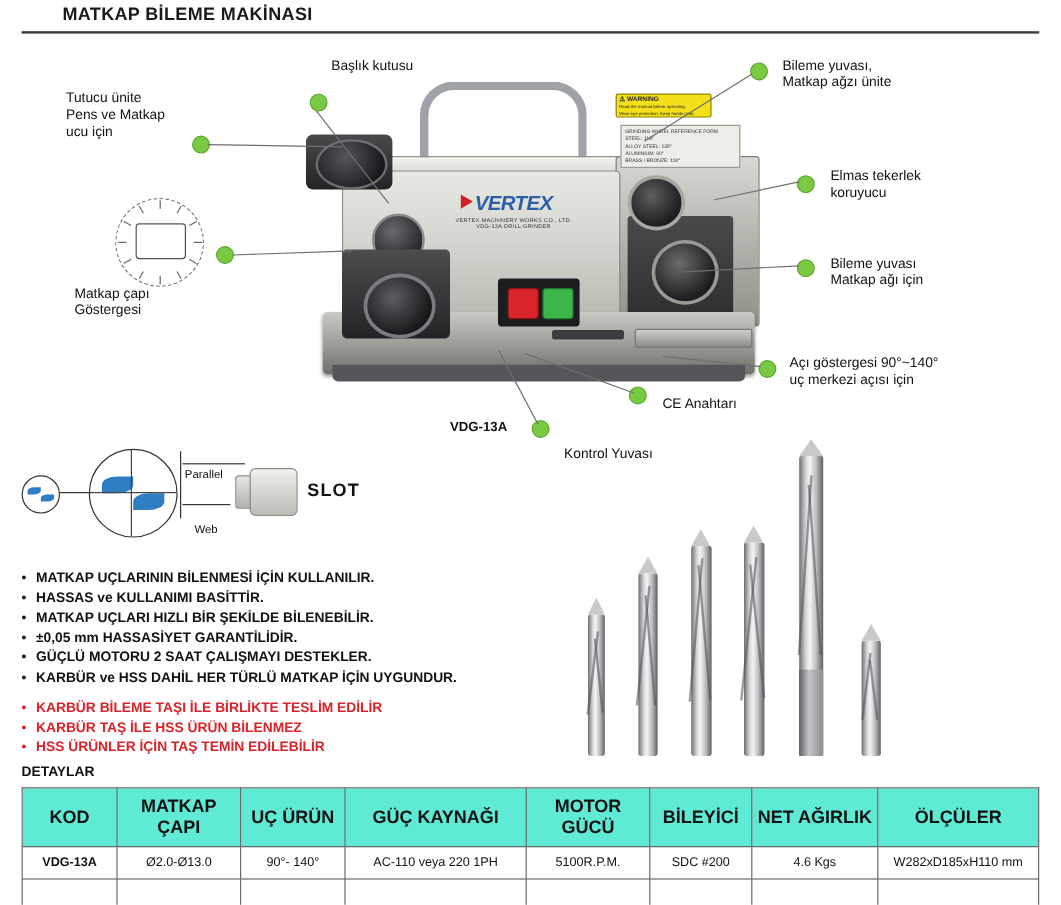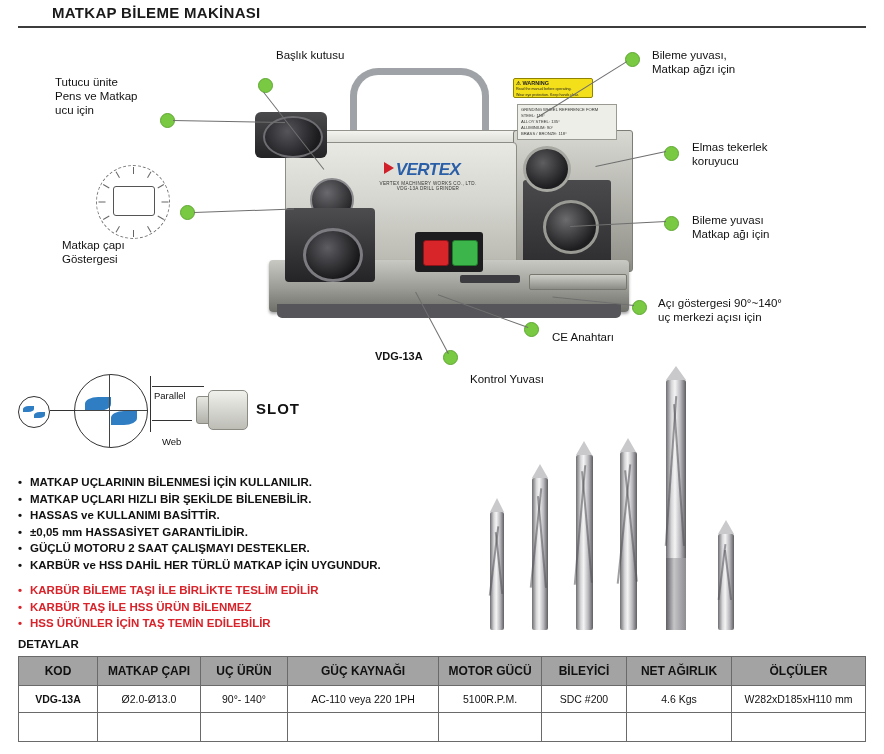--- a/index.html
+++ b/index.html
@@ -511,22 +511,22 @@
   }
   table.details th,
   table.details td {
     border: 1px solid #6a6a6a;
     text-align: center;
     padding: 7px 3px;
     color: #111;
   }
   table.details th {
     font-weight: bold;
-    background: #a3a3a3;
-    font-size: 12px;
+    background: #5eead4;
+    font-size: 15px;
     margin-left: 31px;
   }
   table.details td.kod {
     font-weight: bold;
   }
   table.details tr.empty td {
     height: 14px;
   }
 </style>
 </head>
@@ -590,21 +590,21 @@
 Pens ve Matkap
 ucu için</div>
   <div class="dot" style="left:160px; top:113px;"></div>
   <div class="leader" style="left:173px; top:120px; width:112px; transform:rotate(1deg);"></div>
 
   <div class="callout" style="left:276px; top:48px;">Başlık kutusu</div>
   <div class="dot" style="left:258px; top:78px;"></div>
   <div class="leader" style="left:264px; top:92px; width:98px; transform:rotate(52deg);"></div>
 
   <div class="callout" style="left:652px; top:48px;">Bileme yuvası,
-Matkap ağzı için</div>
+Matkap ağzı ünite</div>
   <div class="dot" style="left:625px; top:52px;"></div>
   <div class="leader" style="left:627px; top:62px; width:106px; transform:rotate(148deg);"></div>
 
   <div class="callout" style="left:692px; top:140px;">Elmas tekerlek
 koruyucu</div>
   <div class="dot" style="left:664px; top:146px;"></div>
   <div class="leader" style="left:666px; top:152px; width:72px; transform:rotate(168deg);"></div>
 
   <div class="callout" style="left:692px; top:213px;">Bileme yuvası
 Matkap ağı için</div>
@@ -664,22 +664,22 @@
     <div style="position:absolute;left:138px;top:4px;width:1px;height:56px;background:#333;"></div>
 
     <div class="slot-body2"></div>
     <div class="slot-body"></div>
     <div class="slot-text">SLOT</div>
   </div>
 
   <div class="bullets">
     <ul>
       <li>MATKAP UÇLARININ BİLENMESİ İÇİN KULLANILIR.</li>
+      <li>HASSAS ve KULLANIMI BASİTTİR.</li>
       <li>MATKAP UÇLARI HIZLI BİR ŞEKİLDE BİLENEBİLİR.</li>
-      <li>HASSAS ve KULLANIMI BASİTTİR.</li>
       <li>±0,05 mm HASSASİYET GARANTİLİDİR.</li>
       <li>GÜÇLÜ MOTORU 2 SAAT ÇALIŞMAYI DESTEKLER.</li>
       <li>KARBÜR ve HSS DAHİL HER TÜRLÜ MATKAP İÇİN UYGUNDUR.</li>
     </ul>
     <ul class="group2">
       <li class="red">KARBÜR BİLEME TAŞI İLE BİRLİKTE TESLİM EDİLİR</li>
       <li class="red">KARBÜR TAŞ İLE HSS ÜRÜN BİLENMEZ</li>
       <li class="red">HSS ÜRÜNLER İÇİN TAŞ TEMİN EDİLEBİLİR</li>
     </ul>
   </div>

